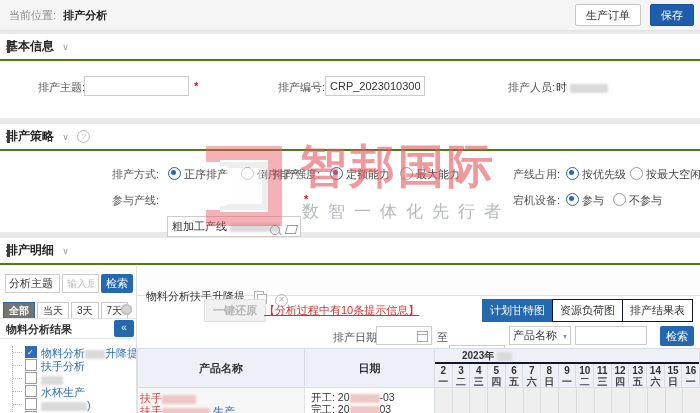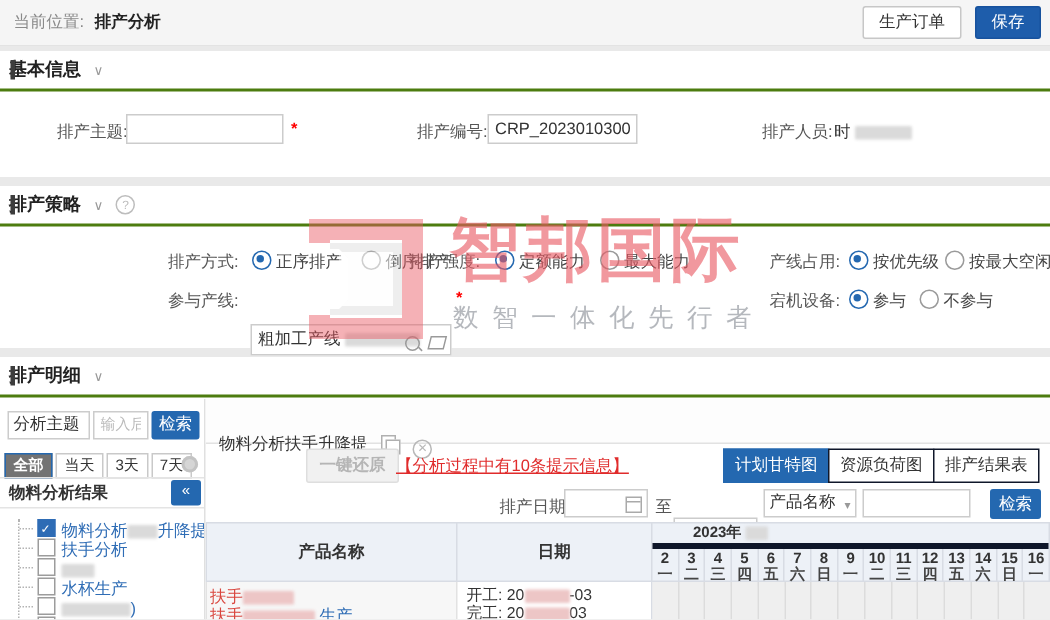--- a/index.html
+++ b/index.html
@@ -91,21 +91,21 @@
   .srch{display:inline-block;width:8px;height:8px;border:1px solid #9a9a9a;border-radius:50%;position:relative;vertical-align:-1px}
   .srch::after{content:"";position:absolute;left:7px;top:7px;width:4px;border-top:1px solid #9a9a9a;transform:rotate(45deg)}
   .eraser{display:inline-block;width:9px;height:7px;border:1px solid #9a9a9a;background:#fff;transform:skewX(-14deg);
           vertical-align:-1px;margin-left:5px}
   
   .tbl{position:absolute;left:0;right:0;top:82px;height:120px}
   .th{background:#edf1f7;border:1px solid #d8dce4;box-sizing:border-box;text-align:center;font-weight:bold;color:#333}
   #th-product{position:absolute;left:0;top:0;width:168px;height:40px;line-height:38px}
   #th-date{position:absolute;left:167px;top:0;width:131px;height:40px;line-height:38px}
   #th-days{position:absolute;left:297px;right:0;top:0;height:40px;padding:0;text-align:left}
-  .th-month{height:13px;line-height:13px;padding-left:27px;border-bottom:4px solid #0f172a;font-size:10px}
+  .th-month{height:13px;line-height:13px;padding-left:27px;border-bottom:2px solid #0f172a;font-size:10px}
   .th-daycols{display:flex;height:25px}
   .daycol{flex:1;border-left:1px solid #d8dce4;text-align:center;overflow:hidden}
   .daycol:first-child{border-left:none}
   .dnum{display:block;height:13px;line-height:14px;font-size:10px;font-weight:bold}
   .dw{display:block;height:11px;line-height:10px;font-size:10px;font-weight:bold;color:#444}
   #td-product{position:absolute;left:0;top:40px;width:168px;height:80px;background:#f7f7f7;border:1px solid #e2e2e2;
               border-top:none;box-sizing:border-box;padding:4px 0 0 2px;line-height:13px;white-space:nowrap}
   #td-date{position:absolute;left:167px;top:40px;width:131px;height:80px;background:#fff;border:1px solid #e2e2e2;
            border-top:none;box-sizing:border-box;padding:3px 0 0 6px;line-height:12px;font-size:10.5px;white-space:nowrap}
   #td-days{position:absolute;left:297px;right:0;top:40px;height:80px;display:flex;border-left:1px solid #d8dce4}

